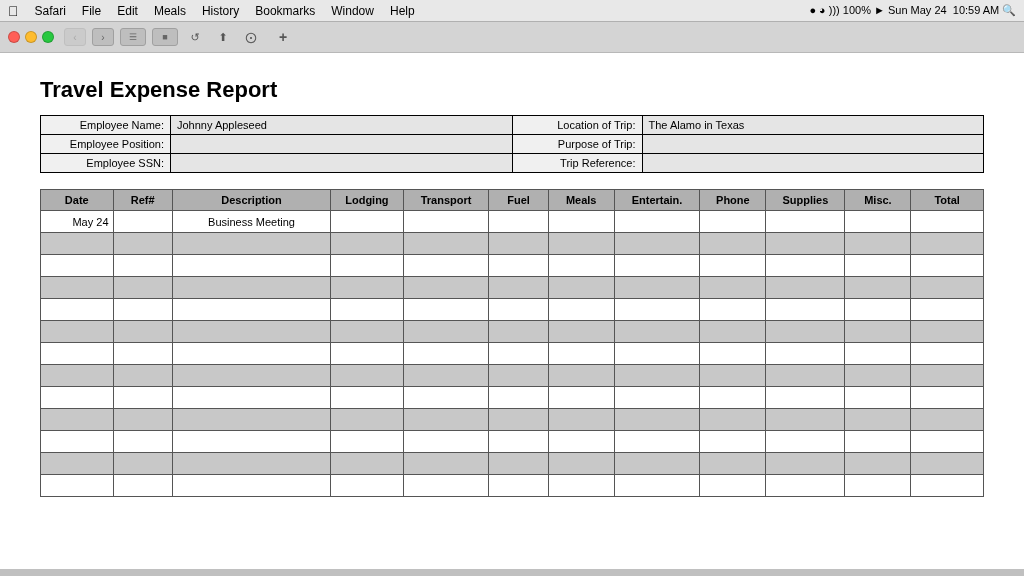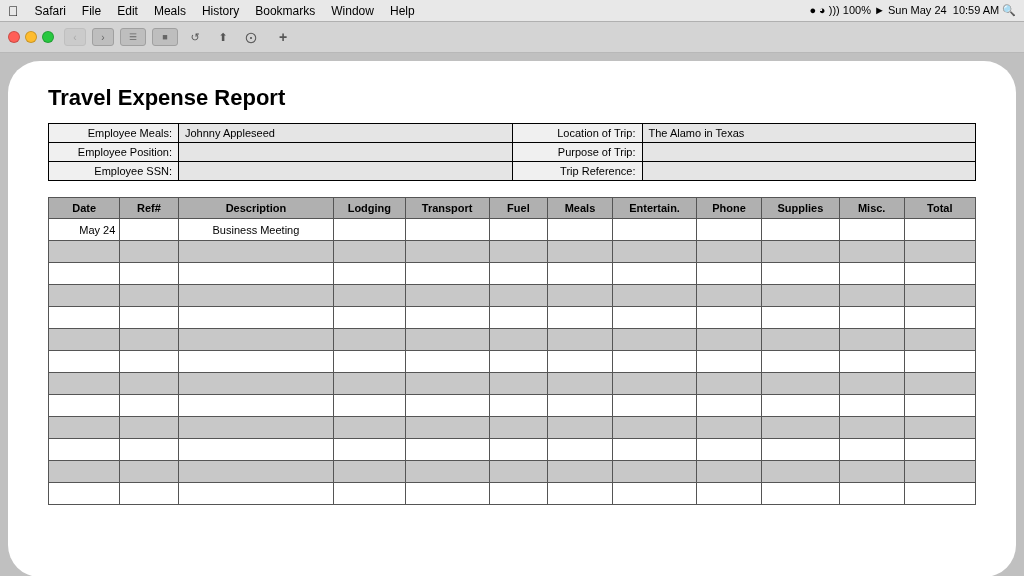--- a/index.html
+++ b/index.html
@@ -98,25 +98,24 @@
       align-items: center;
       justify-content: center;
       font-size: 11px;
       color: #555;
       cursor: pointer;
     }
 
     
     .browser-content {
       background: white;
-      margin: 8px;
+      margin: 0;
       height: calc(576px - 22px - 38px);
       overflow-y: auto;
       padding: 24px 40px 20px 40px;
-      border-radius: 32px;
     }
 
     
     .doc-title {
       font-size: 22px;
       font-weight: bold;
       margin-bottom: 12px;
       color: #000;
     }
 
@@ -231,21 +230,21 @@
   </div>
 </div>
 
 <div class="browser-content">
 
   <h1 class="doc-title">Travel Expense Report</h1>
 
   <table class="info-table">
     <tbody>
         <tr>
-      <td class="label-cell">Employee Meals:</td>
+      <td class="label-cell">Employee Name:</td>
       <td class="value-cell">Johnny Appleseed</td>
       <td class="label-cell">Location of Trip:</td>
       <td class="value-cell">The Alamo in Texas</td>
     </tr>
     <tr>
       <td class="label-cell">Employee Position:</td>
       <td class="value-cell"></td>
       <td class="label-cell">Purpose of Trip:</td>
       <td class="value-cell"></td>
     </tr>

